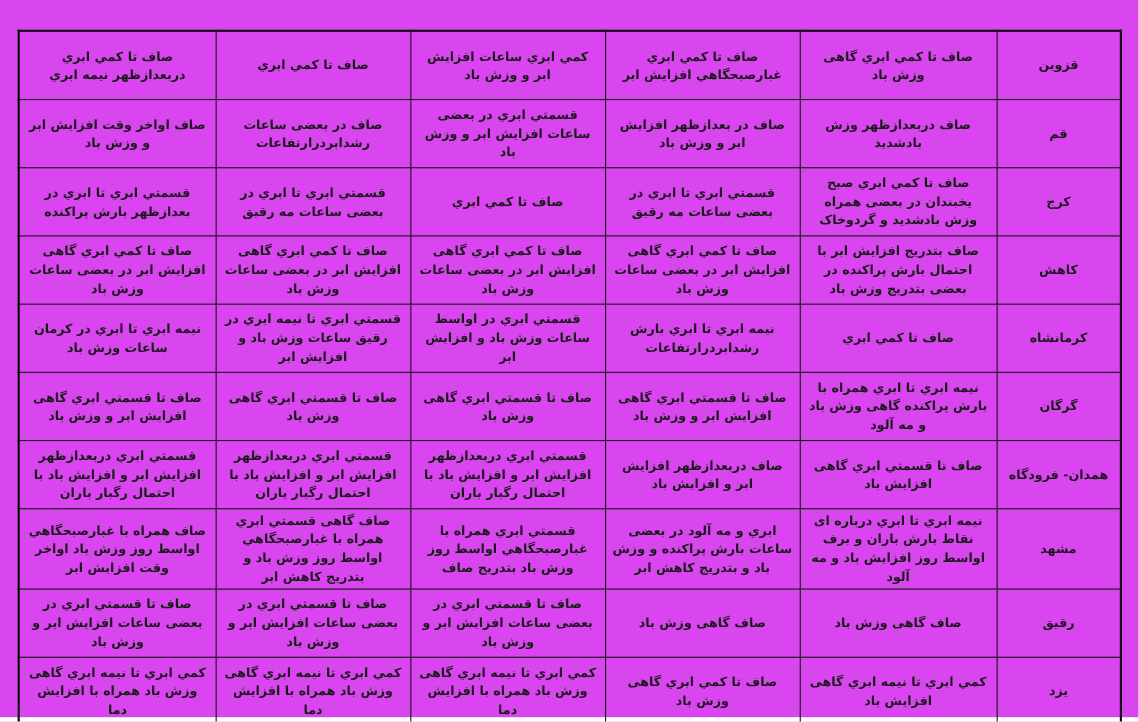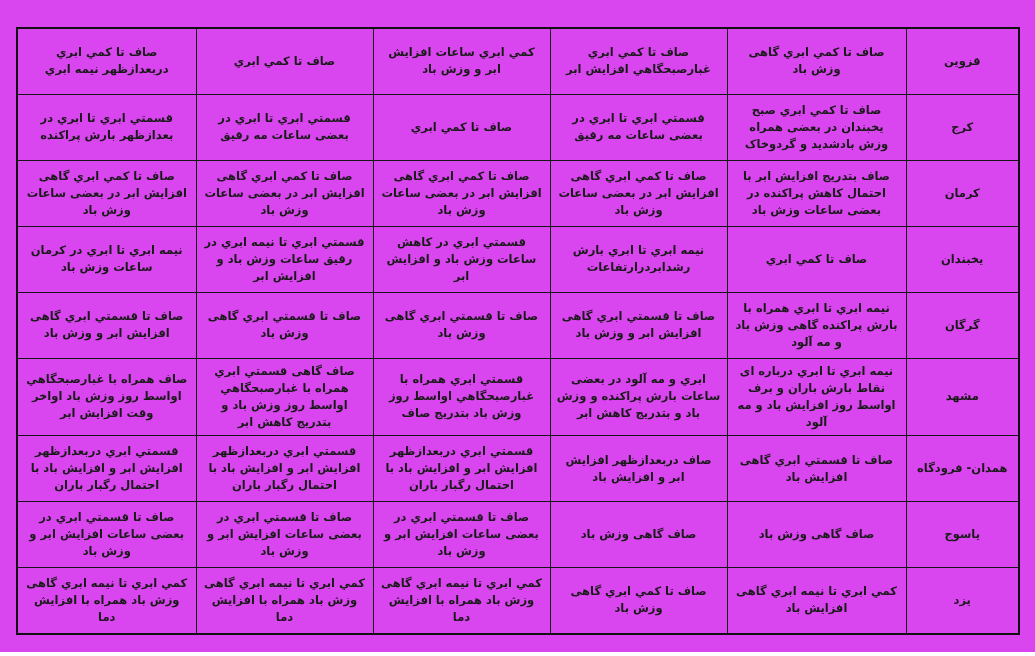--- a/index.html
+++ b/index.html
@@ -71,74 +71,82 @@
     <tbody>
       <tr>
         <td>صاف تا كمي ابري دربعدازظهر نيمه ابري</td>
         <td>صاف تا كمي ابري</td>
         <td>كمي ابري ساعات افزايش ابر و وزش باد</td>
         <td>صاف تا كمي ابري غبارصبحگاهي افزايش ابر</td>
         <td>صاف تا كمي ابري گاهی وزش باد</td>
         <td class="city">قزوین</td>
       </tr>
       <tr>
+        <td>صاف اواخر وقت افزایش ابر و وزش باد</td>
+        <td>صاف در بعضی ساعات رشدابردرارتفاعات</td>
+        <td>قسمتي ابري در بعضی ساعات افزایش ابر و وزش باد</td>
+        <td>صاف در بعدازظهر افزایش ابر و وزش باد</td>
+        <td>صاف دربعدازظهر وزش بادشدید</td>
+        <td class="city">قم</td>
+      </tr>
+      <tr>
         <td>قسمتي ابري تا ابري در بعدازظهر بارش پراکنده</td>
         <td>قسمتي ابري تا ابري در بعضی ساعات مه رقیق</td>
         <td>صاف تا كمي ابري</td>
         <td>قسمتي ابري تا ابري در بعضی ساعات مه رقیق</td>
         <td>صاف تا كمي ابري صبح یخبندان در بعضی همراه وزش بادشدید و گردوخاک</td>
         <td class="city">کرج</td>
       </tr>
       <tr>
         <td>صاف تا كمي ابري گاهی افزایش ابر در بعضی ساعات وزش باد</td>
         <td>صاف تا كمي ابري گاهی افزایش ابر در بعضی ساعات وزش باد</td>
         <td>صاف تا كمي ابري گاهی افزایش ابر در بعضی ساعات وزش باد</td>
         <td>صاف تا كمي ابري گاهی افزایش ابر در بعضی ساعات وزش باد</td>
-        <td>صاف بتدریج افزایش ابر با احتمال کاهش پراکنده در بعضی ساعات وزش باد</td>
-        <td class="city">کرمان</td>
+        <td>صاف بتدریج افزایش ابر با احتمال بارش پراکنده در بعضی بتدریج وزش باد</td>
+        <td class="city">کاهش</td>
       </tr>
       <tr>
         <td>نيمه ابري تا ابري در کرمان ساعات وزش باد</td>
         <td>قسمتي ابري تا نيمه ابري در رقیق ساعات وزش باد و افزایش ابر</td>
-        <td>قسمتي ابري در کاهش ساعات وزش باد و افزایش ابر</td>
+        <td>قسمتي ابري در اواسط ساعات وزش باد و افزایش ابر</td>
         <td>نيمه ابري تا ابري بارش رشدابردرارتفاعات</td>
         <td>صاف تا كمي ابري</td>
-        <td class="city">یخبندان</td>
+        <td class="city">کرمانشاه</td>
       </tr>
       <tr>
         <td>صاف تا قسمتي ابري گاهی افزایش ابر و وزش باد</td>
         <td>صاف تا قسمتي ابري گاهی وزش باد</td>
         <td>صاف تا قسمتي ابري گاهی وزش باد</td>
         <td>صاف تا قسمتي ابري گاهی افزایش ابر و وزش باد</td>
         <td>نيمه ابري تا ابري همراه با بارش پراکنده گاهی وزش باد و مه آلود</td>
         <td class="city">گرگان</td>
       </tr>
       <tr>
+        <td>قسمتي ابري دربعدازظهر افزایش ابر و افزایش باد با احتمال رگبار باران</td>
+        <td>قسمتي ابري دربعدازظهر افزایش ابر و افزایش باد با احتمال رگبار باران</td>
+        <td>قسمتي ابري دربعدازظهر افزایش ابر و افزایش باد با احتمال رگبار باران</td>
+        <td>صاف دربعدازظهر افزایش ابر و افزایش باد</td>
+        <td>صاف تا قسمتي ابري گاهی افزایش باد</td>
+        <td class="city">همدان- فرودگاه</td>
+      </tr>
+      <tr>
         <td>صاف همراه با غبارصبحگاهي اواسط روز وزش باد اواخر وقت افزایش ابر</td>
         <td>صاف گاهی قسمتي ابري همراه با غبارصبحگاهي اواسط روز وزش باد و بتدریج کاهش ابر</td>
         <td>قسمتي ابري همراه با غبارصبحگاهي اواسط روز وزش باد بتدریج صاف</td>
         <td>ابري و مه آلود در بعضی ساعات بارش پراکنده و وزش باد و بتدریج کاهش ابر</td>
         <td>نيمه ابري تا ابري درباره ای نقاط بارش باران و برف اواسط روز افزایش باد و مه آلود</td>
         <td class="city">مشهد</td>
       </tr>
       <tr>
-        <td>قسمتي ابري دربعدازظهر افزایش ابر و افزایش باد با احتمال رگبار باران</td>
-        <td>قسمتي ابري دربعدازظهر افزایش ابر و افزایش باد با احتمال رگبار باران</td>
-        <td>قسمتي ابري دربعدازظهر افزایش ابر و افزایش باد با احتمال رگبار باران</td>
-        <td>صاف دربعدازظهر افزایش ابر و افزایش باد</td>
-        <td>صاف تا قسمتي ابري گاهی افزایش باد</td>
-        <td class="city">همدان- فرودگاه</td>
-      </tr>
-      <tr>
         <td>صاف تا قسمتي ابري در بعضی ساعات افزایش ابر و وزش باد</td>
         <td>صاف تا قسمتي ابري در بعضی ساعات افزایش ابر و وزش باد</td>
         <td>صاف تا قسمتي ابري در بعضی ساعات افزایش ابر و وزش باد</td>
         <td>صاف گاهی وزش باد</td>
         <td>صاف گاهی وزش باد</td>
-        <td class="city">یاسوج</td>
+        <td class="city">رقیق</td>
       </tr>
       <tr>
         <td>كمي ابري تا نيمه ابري گاهی وزش باد همراه با افزایش دما</td>
         <td>كمي ابري تا نيمه ابري گاهی وزش باد همراه با افزایش دما</td>
         <td>كمي ابري تا نيمه ابري گاهی وزش باد همراه با افزایش دما</td>
         <td>صاف تا كمي ابري گاهی وزش باد</td>
         <td>كمي ابري تا نيمه ابري گاهی افزایش باد</td>
         <td class="city">یزد</td>
       </tr>
     </tbody>

